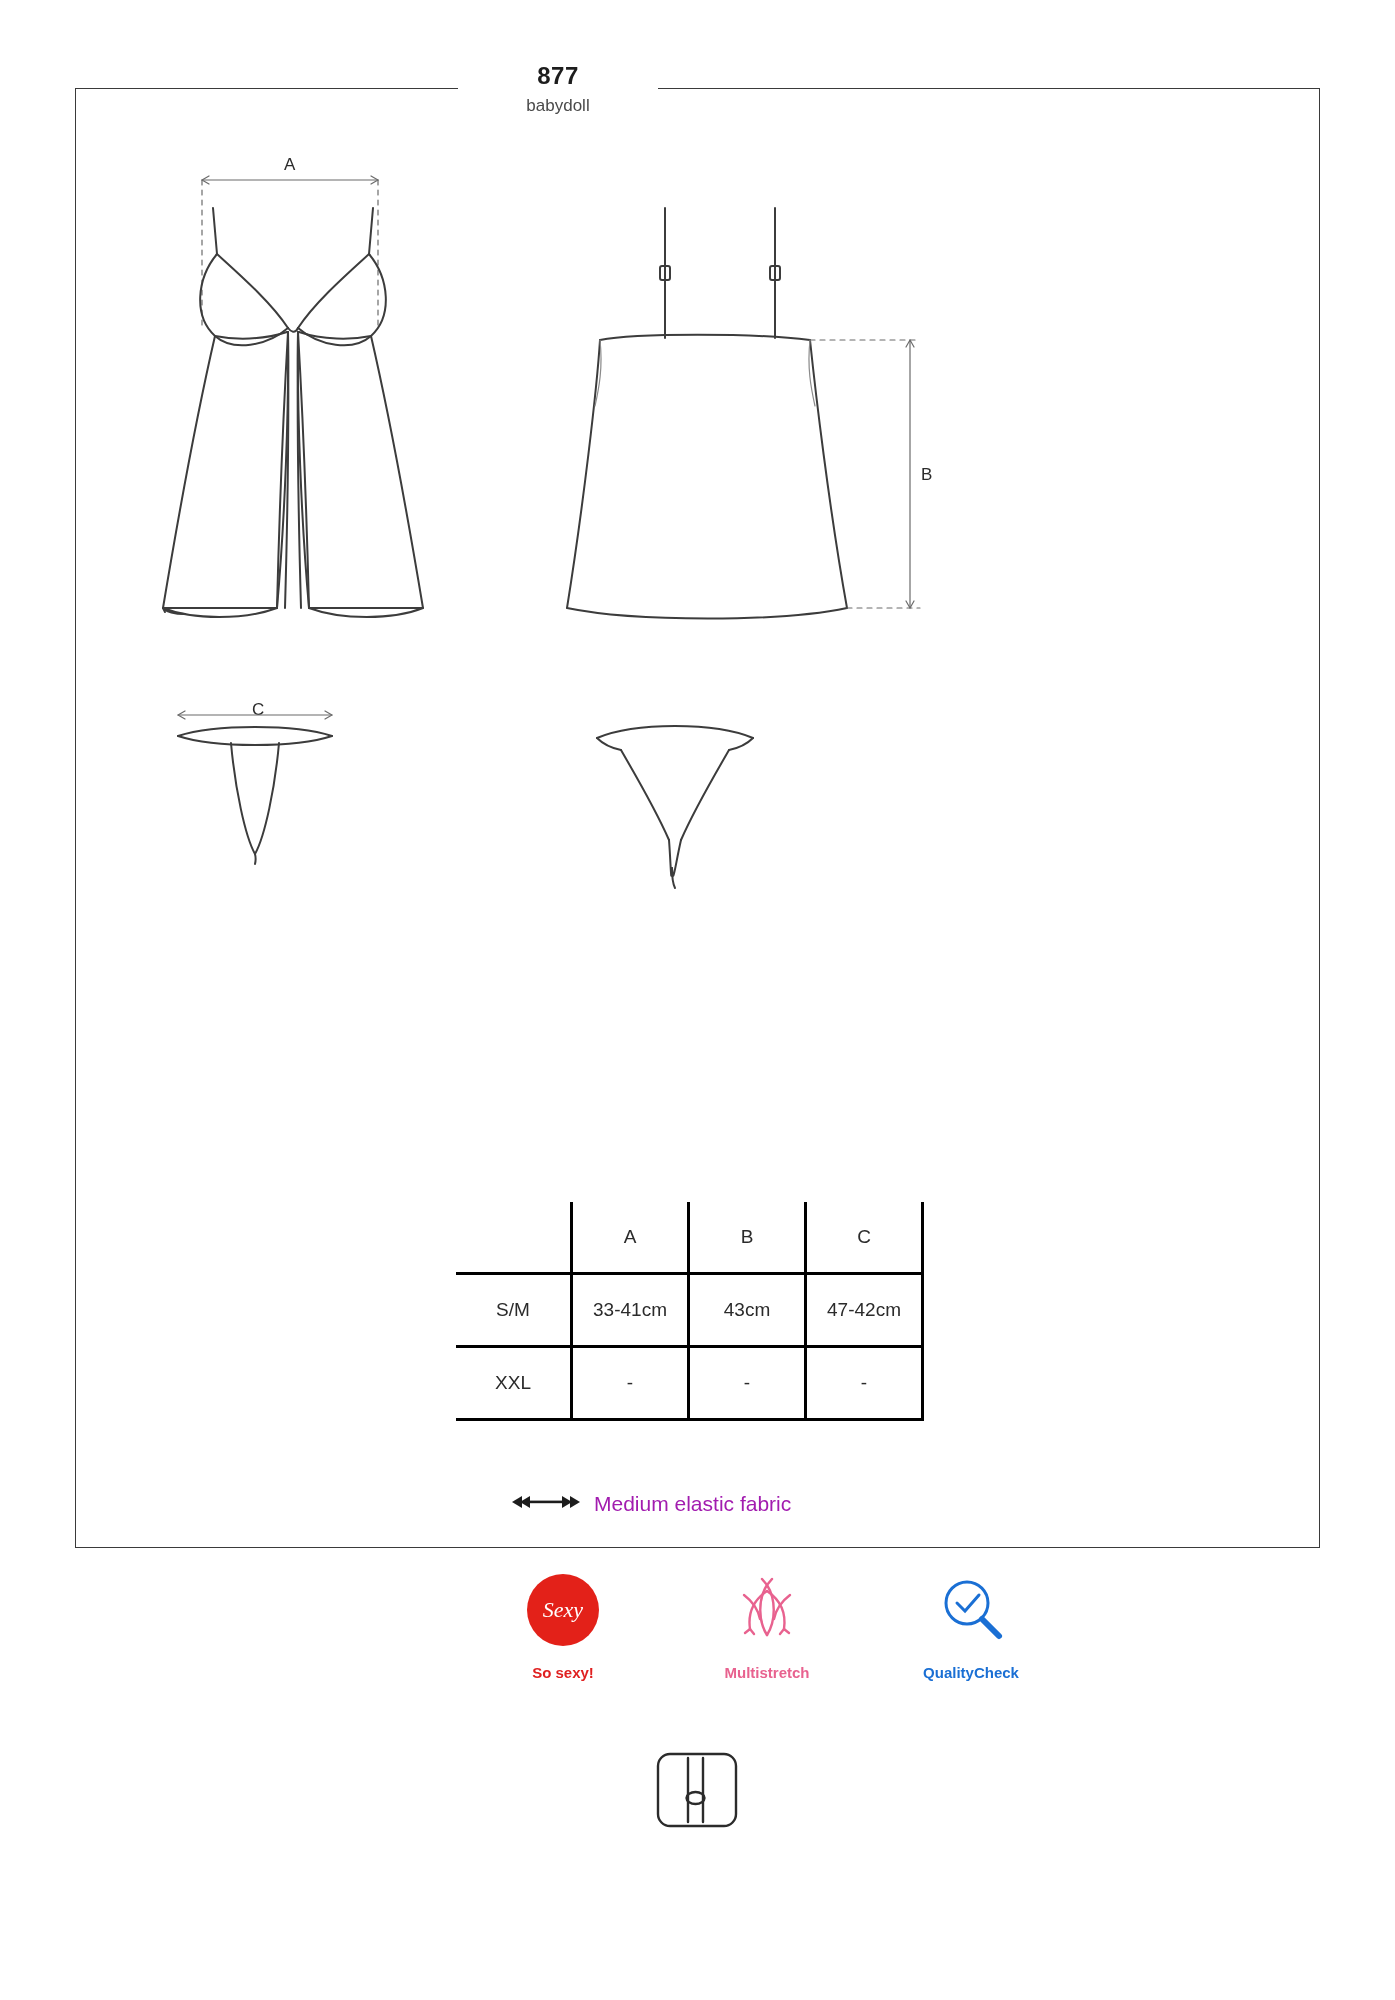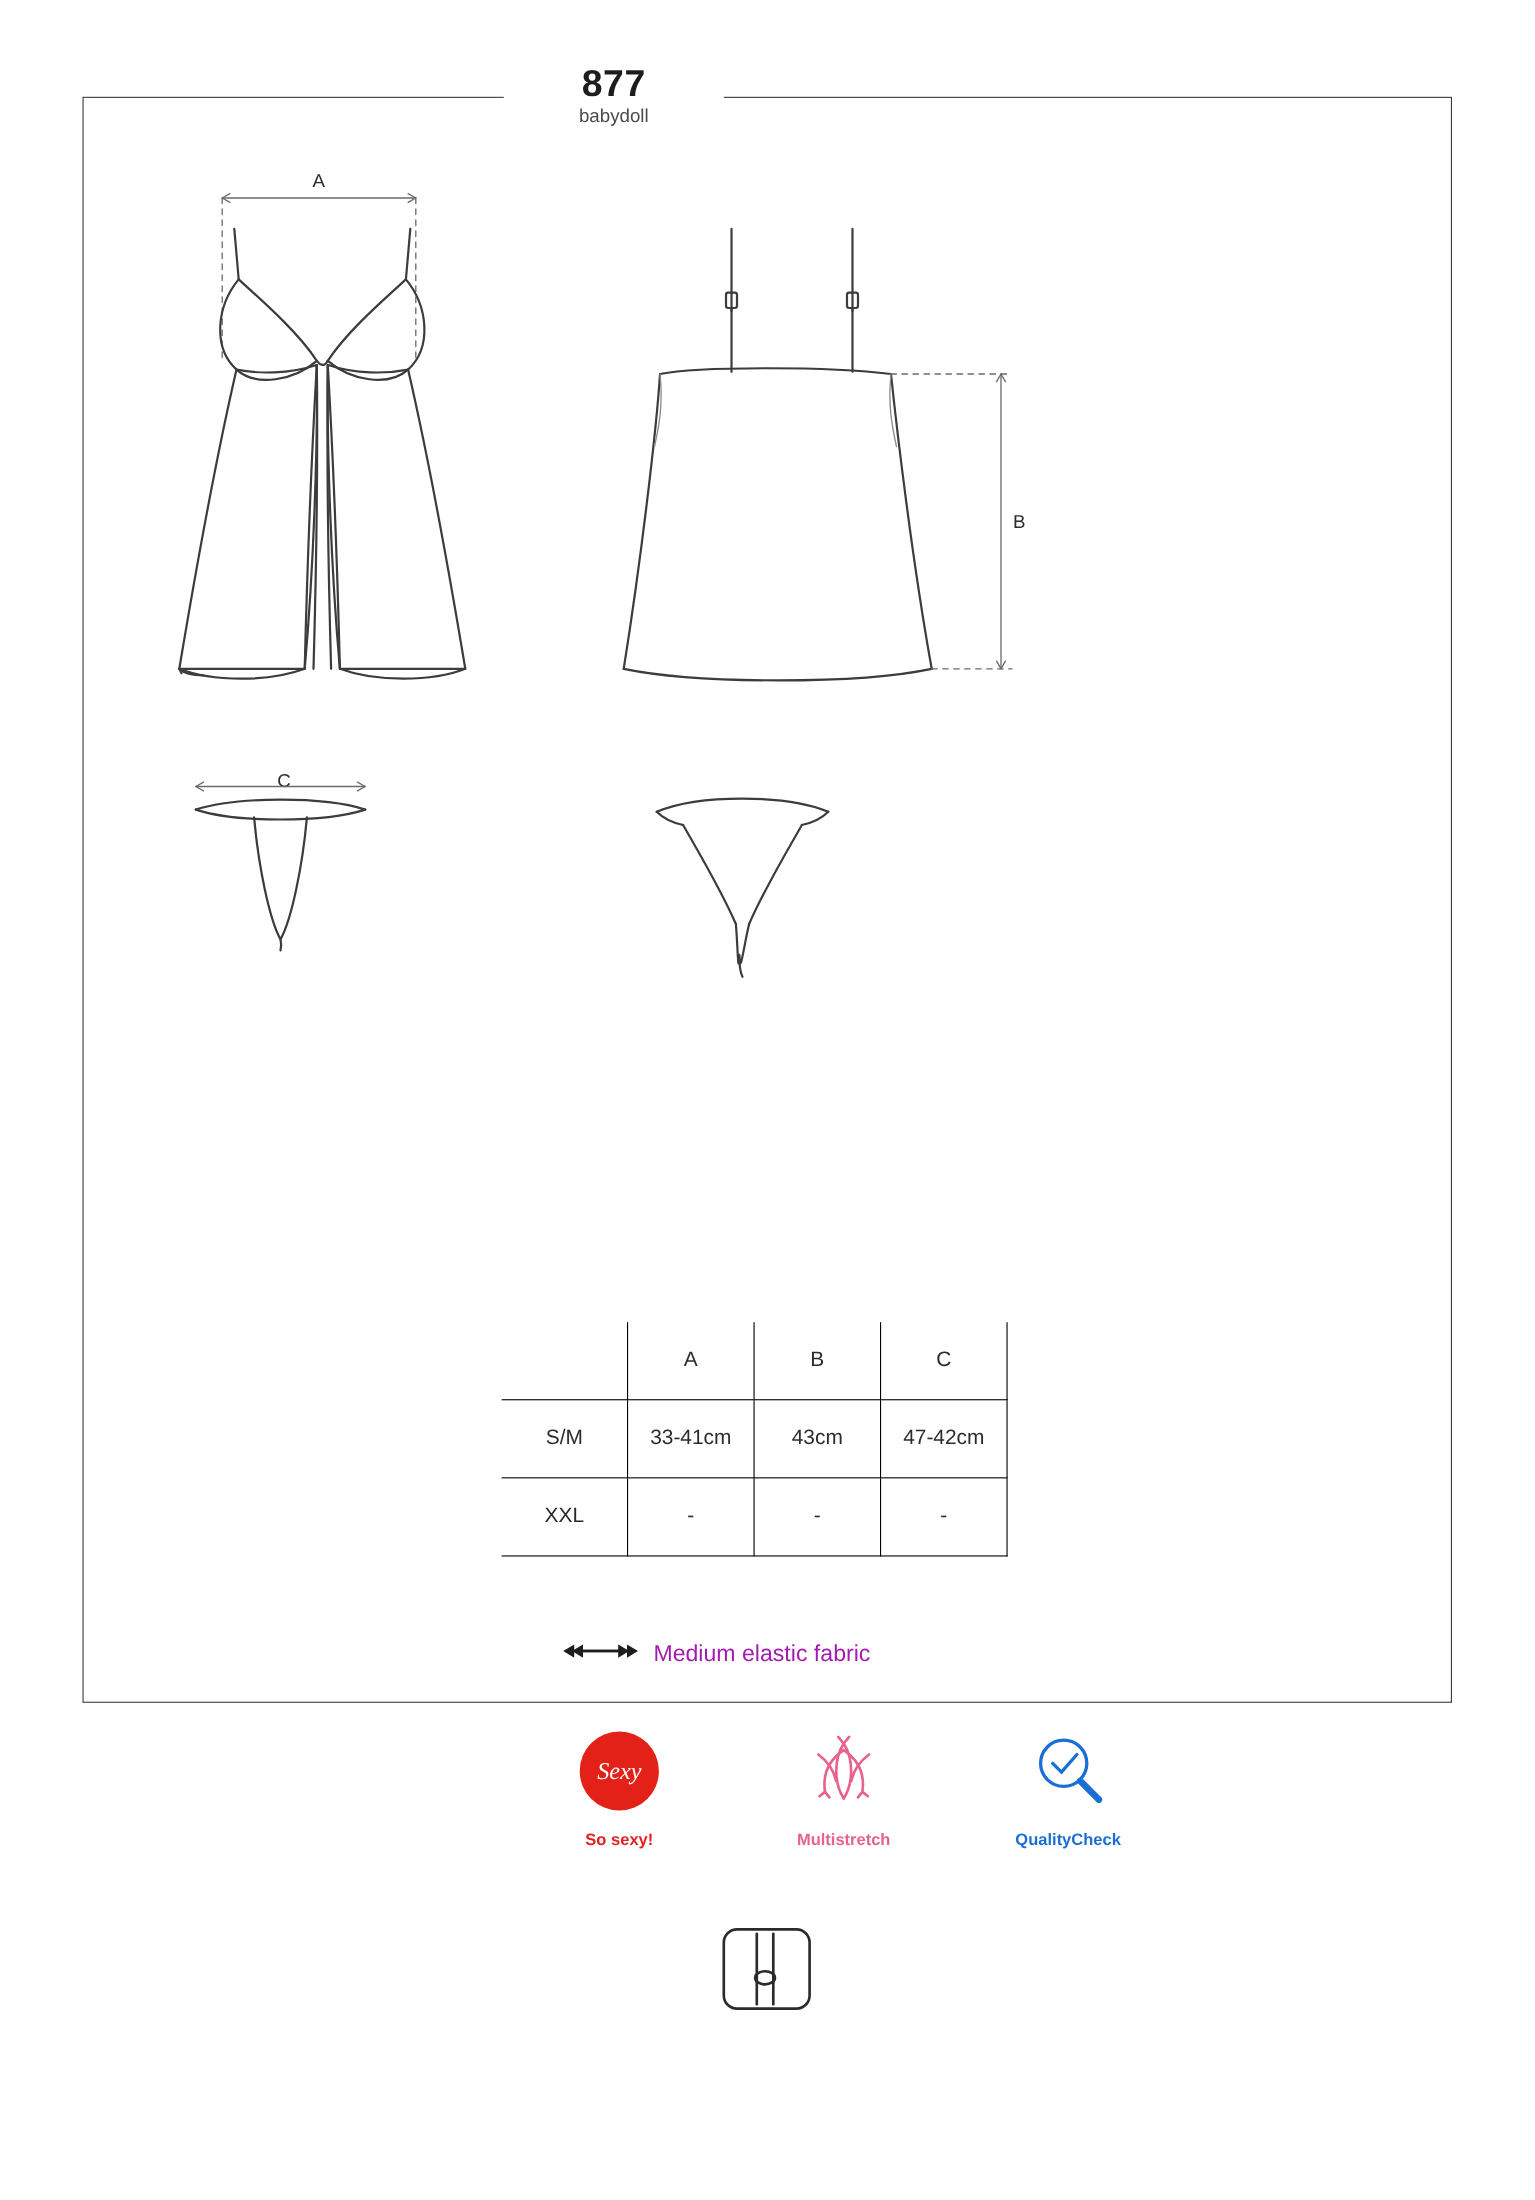--- a/index.html
+++ b/index.html
@@ -32,21 +32,21 @@
     position: absolute;
     left: 458px;
     top: 52px;
     width: 200px;
     height: 80px;
     background: #ffffff;
     text-align: center;
     z-index: 5;
   }
   #title-block .code {
-    font-size: 34px;
+    font-size: 24px;
     font-weight: bold;
     letter-spacing: 0.5px;
     color: #1d1d1d;
     line-height: 40px;
     margin-top: 4px;
   }
   #title-block .subtitle {
     font-size: 17px;
     color: #4a4a4a;
     line-height: 20px;
@@ -66,21 +66,21 @@
   
   #size-table {
     position: absolute;
     left: 456px;
     top: 1202px;
     border-collapse: collapse;
     font-size: 19px;
     color: #2b2b2b;
   }
   #size-table td, #size-table th {
-    border: 1px solid #000000;
+    border: 3px solid #000000;
     width: 114px;
     height: 70px;
     text-align: center;
     vertical-align: middle;
     font-weight: normal;
     padding: 0;
   }
   #size-table td.rowhead {
     border-left: none;
   }

